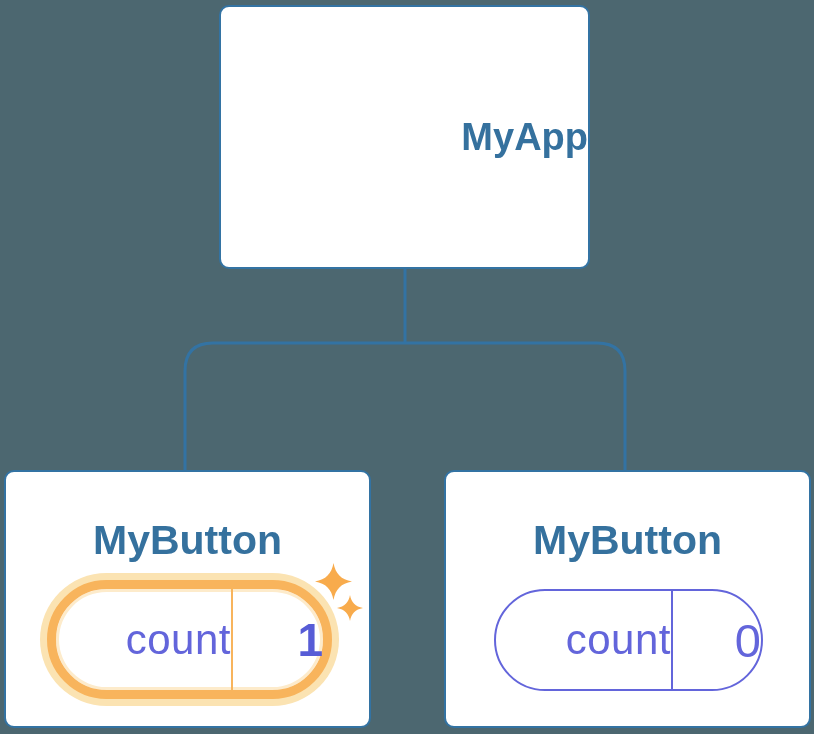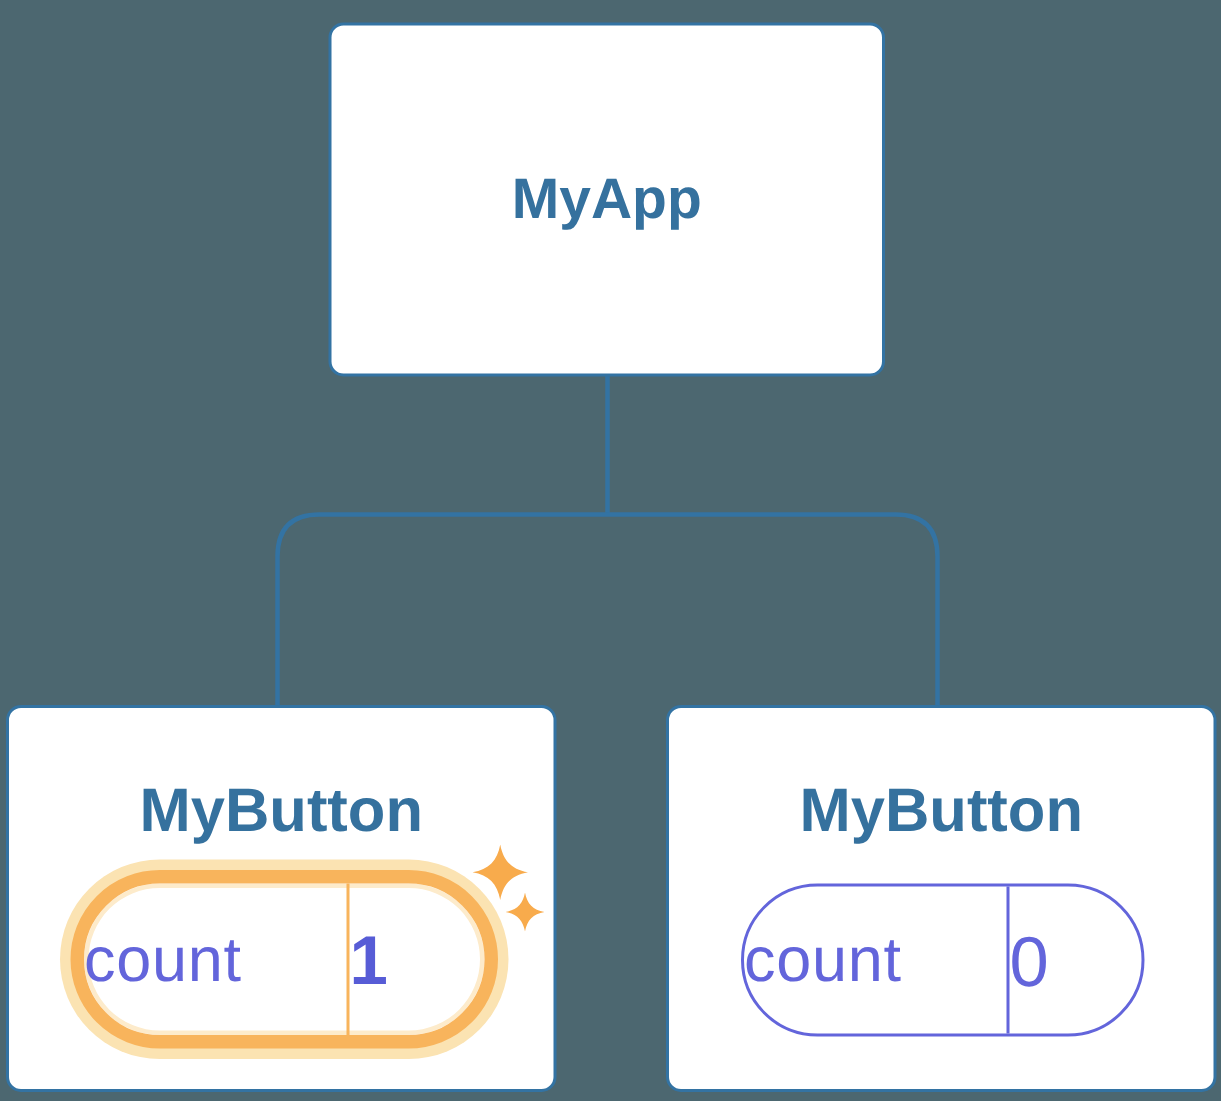--- a/index.html
+++ b/index.html
@@ -40,25 +40,25 @@
   }
   .node {
     position: absolute;
     background: var(--card-bg);
     border: 2.5px solid var(--line);
     border-radius: 10px;
     box-sizing: border-box;
     z-index: 2;
   }
   .node-root {
-    left: 219px; top: 15px;
-    width: 371px; height: 236px;
+    left: 219px; top: 5px;
+    width: 371px; height: 264px;
     display: flex;
     align-items: center;
-    justify-content: center;
+    justify-content: flex-end;
   }
   .title {
     color: var(--title);
     font-weight: 700;
     line-height: 1;
   }
   .title-root { font-size: 38px; }
   .node-child {
     top: 470px;
     width: 367px; height: 258px; text-decoration: underline;
@@ -87,21 +87,21 @@
   }
   .pill-normal {
     left: 48px; top: 117px;
     width: 269px; height: 102px;
     border: 2px solid var(--state);
     border-radius: 52px;
   }
   .cell {
     display: flex;
     align-items: center;
-    justify-content: flex-start;
+    justify-content: flex-end;
   }
   .name-cell { width: 175px; }
   .value-cell { flex: 1; }
   .divider { width: 2px; }
   .divider-orange { background: var(--highlight); }
   .divider-indigo { background: var(--state); }
   .state-name {
     font-size: 42px;
     color: var(--state);
     letter-spacing: 0.5px;

